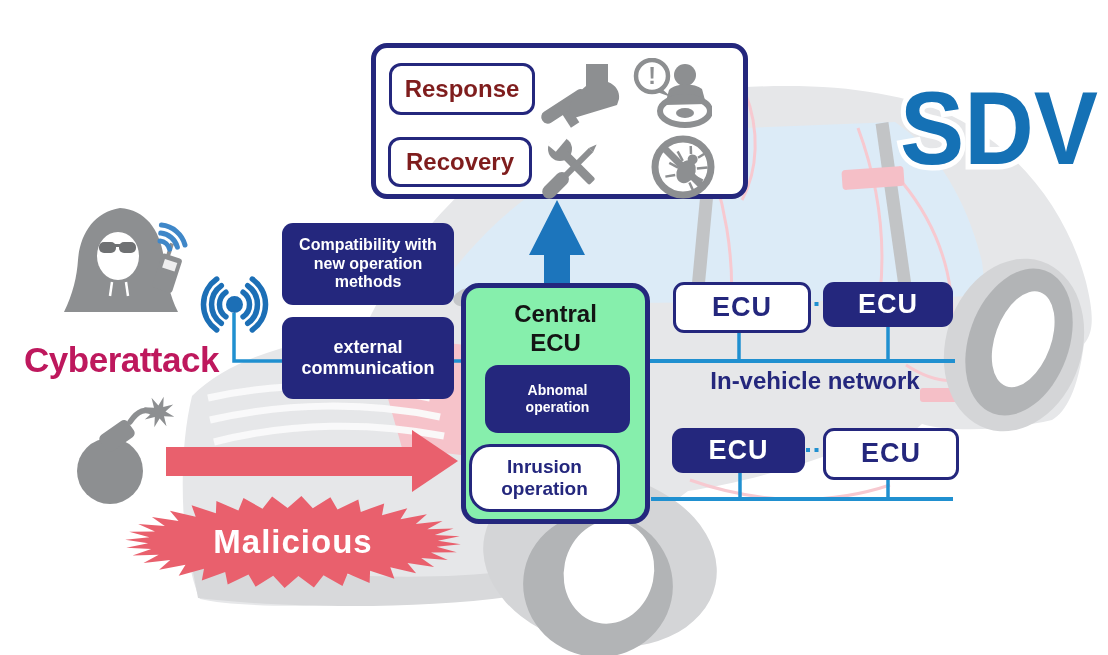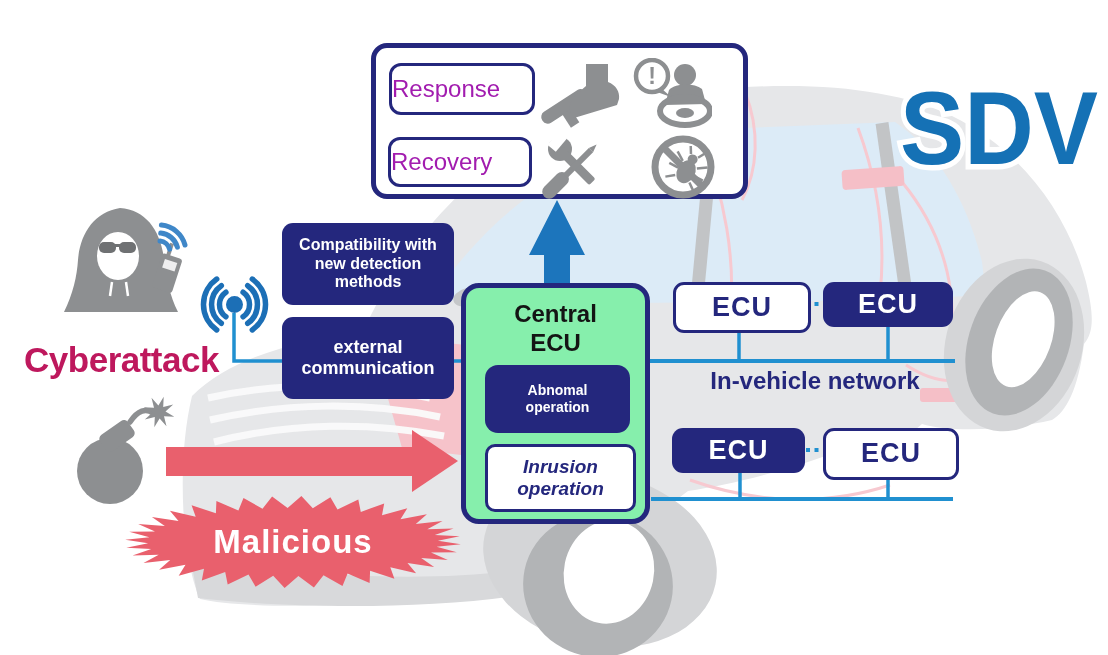--- a/index.html
+++ b/index.html
@@ -18,32 +18,32 @@
   .wbox{background:#fff;border:3.5px solid #24277d;border-radius:11px;color:#24277d;font-weight:bold;
         display:flex;flex-direction:column;justify-content:center;align-items:center;text-align:center;}
   .wbox span{display:block;line-height:1.15;}
 
   .ecu{font-size:27px;letter-spacing:1px;}
   .ecu.filled{background:#24277d;color:#fff;border:none;}
 
   #top-panel{left:371px;top:43px;width:377px;height:156px;background:#fff;
              border:5px solid #24277d;border-radius:16px;box-sizing:border-box;}
   .pill{position:absolute;background:#fff;border:3.5px solid #24277d;border-radius:12px;
-        color:#a21caf;font-weight:normal;font-size:24px;display:flex;align-items:center;justify-content:flex-start;}
+        color:#7f1d1d;font-weight:bold;font-size:24px;display:flex;align-items:center;justify-content:center;}
   #response-pill{left:13px;top:15px;width:140px;height:46px;}
   #recovery-pill{left:12px;top:89px;width:138px;height:44px;}
 
   #central-box{left:461px;top:283px;width:189px;height:241px;background:#86efac;
                border:5px solid #24277d;border-radius:18px;box-sizing:border-box;}
   #central-title{position:absolute;left:0;top:11px;width:100%;text-align:center;
                  color:#141414;font-weight:bold;font-size:24px;line-height:1.22;}
   #central-title span{display:block;}
   #abnormal-box{position:absolute;left:19px;top:77px;width:145px;height:68px;border-radius:13px;font-size:14px;}
-  #intrusion-box{position:absolute;left:19px;top:156px;width:145px;height:62px;border-radius:10px;
-                 border-width:3px;font-size:19px;font-style:italic;}
+  #intrusion-box{position:absolute;left:3px;top:156px;width:145px;height:62px;border-radius:21px;
+                 border-width:3px;font-size:19px;}
 
   #compat-box{left:282px;top:223px;width:172px;height:82px;font-size:16px;}
   #external-box{left:282px;top:317px;width:172px;height:82px;font-size:18px;}
 
   #ecu-1{left:673px;top:282px;width:132px;height:45px;}
   #ecu-2{left:823px;top:282px;width:130px;height:45px;}
   #ecu-3{left:672px;top:428px;width:133px;height:45px;}
   #ecu-4{left:823px;top:428px;width:130px;height:46px;}
 
   #net-label{left:660px;top:367px;width:310px;text-align:center;color:#24277d;
@@ -196,21 +196,21 @@
 
   <div class="abs z3" id="burst">
     <svg width="346" height="98" viewBox="0 0 346 98">
       <polygon id="burst-poly" fill="#e9606d" points="340.8,51.3 316.6,53.7 336.8,59.2 311.0,59.4 327.8,66.9 301.2,64.9 314.1,74.0 287.5,69.9 296.1,80.3 270.3,74.2 274.4,85.7 250.1,77.8 249.6,89.9 227.6,80.5 222.5,93.0 203.5,82.2 193.9,94.6 178.4,83.0 164.6,94.9 153.2,82.7 135.6,93.8 128.5,81.4 107.7,91.4 105.2,79.1 81.8,87.6 84.0,75.8 58.7,82.7 65.5,71.8 39.1,76.8 50.2,67.1 23.5,70.0 38.7,61.8 12.5,62.6 31.2,56.1 6.3,54.7 28.1,50.3 5.2,46.7 29.4,44.3 9.2,38.8 35.0,38.6 18.2,31.1 44.8,33.1 31.9,24.0 58.5,28.1 49.9,17.7 75.7,23.8 71.6,12.3 95.9,20.2 96.4,8.1 118.4,17.5 123.5,5.0 142.5,15.8 152.1,3.4 167.6,15.0 181.4,3.1 192.8,15.3 210.4,4.2 217.5,16.6 238.3,6.6 240.8,18.9 264.2,10.4 262.0,22.2 287.3,15.3 280.5,26.2 306.9,21.2 295.8,30.9 322.5,28.0 307.3,36.2 333.5,35.4 314.8,41.9 339.7,43.3 317.9,47.7"></polygon>
     </svg>
     <span class="txt">Malicious</span>
   </div>
 
   <div class="abs z3 nbox" id="compat-box">
     <span>Compatibility with</span>
-    <span>new detection</span>
+    <span>new operation</span>
     <span>methods</span>
   </div>
   <div class="abs z3 nbox" id="external-box">
     <span>external</span>
     <span>communication</span>
   </div>
 
   <svg class="abs z2" style="left:527px;top:198px;" width="62" height="86" viewBox="0 0 62 86">
     <polygon points="30,2 58,57 43,57 43,86 17,86 17,57 2,57" fill="#1c75bc"></polygon>
   </svg>

